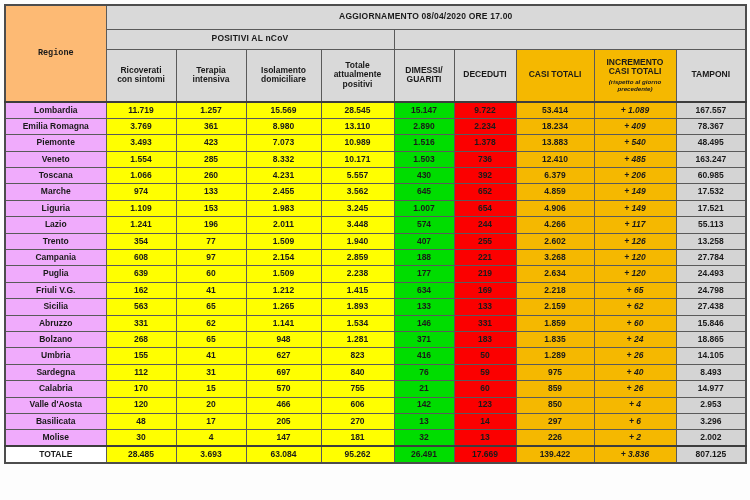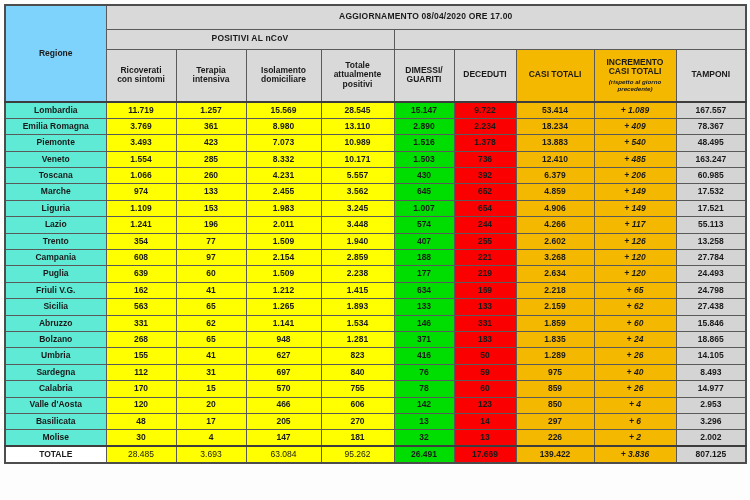--- a/index.html
+++ b/index.html
@@ -36,23 +36,24 @@
 
   
   .title-cell {
     background: #d9d9d9;
     font-size: 10.5px;
     letter-spacing: .2px;
     height: 24px;
     border-bottom: 2px solid #4d4d4d;
   }
   .regione-cell {
-    background: #7dd3fc;
+    background: #fdba74;
     font-size: 9.5px;
     border-right: 2px solid #4d4d4d;
+    font-family: Liberation Mono, monospace;
   }
   .group-cell {
     background: #d9d9d9;
     font-size: 9px;
     height: 20px;
     letter-spacing: .2px;
     border-bottom: 2px solid #4d4d4d;
   }
   .sub-head {
     background: #d9d9d9;
@@ -71,36 +72,36 @@
     font-style: italic;
     font-weight: bold;
     margin-top: 2px;
     line-height: 1.1;
     white-space: normal;
   }
 
   
   tbody tr { height: 16.4px; }
   td.region {
-    background: #5eead4;
+    background: #f0abfc;
     font-size: 8.6px;
     border-right: 2px solid #4d4d4d;
   }
   td.yellow   { background: #ffff00; font-weight: normal; }
   td.yellow.b { background: #ffff00; font-weight: bold; }
   td.green    { background: #00dd00; }
   td.red      { background: #fb0000; color: #5e0202; border-color: #a00000; }
   td.orange   { background: #f5b800; }
   td.orange.inc { font-style: italic; }
   td.gray     { background: #d4d4d4; margin-top: 24px; }
   td.sep-right { border-right: 2px solid #3d3d3d; }
 
   tr.total td { border-top: 2px solid #3d3d3d; font-weight: bold; height: 17px; }
   tr.total td.region { background: #ffffff; }
-  tr.total td.yellow { font-weight: normal; margin-left: 32px; }
+  tr.total td.yellow { font-weight: bold; margin-left: 32px; }
   tr.first-data td { border-top: 2px solid #3d3d3d; }
 </style>
 </head>
 <body>
 
 <div id="root">
   <table class="covid">
     <colgroup>
       <col style="width:101px">
         <col style="width:70px">
@@ -364,21 +365,21 @@
           <td class="orange">975</td>
           <td class="orange inc">+ 40</td>
           <td class="gray">8.493</td>
         </tr>
         <tr>
           <td class="region">Calabria</td>
           <td class="yellow">170</td>
           <td class="yellow">15</td>
           <td class="yellow">570</td>
           <td class="yellow b sep-right">755</td>
-          <td class="green">78</td>
+          <td class="green">21</td>
           <td class="red">60</td>
           <td class="orange">859</td>
           <td class="orange inc">+ 26</td>
           <td class="gray">14.977</td>
         </tr>
         <tr>
           <td class="region">Valle d'Aosta</td>
           <td class="yellow">120</td>
           <td class="yellow">20</td>
           <td class="yellow">466</td>

